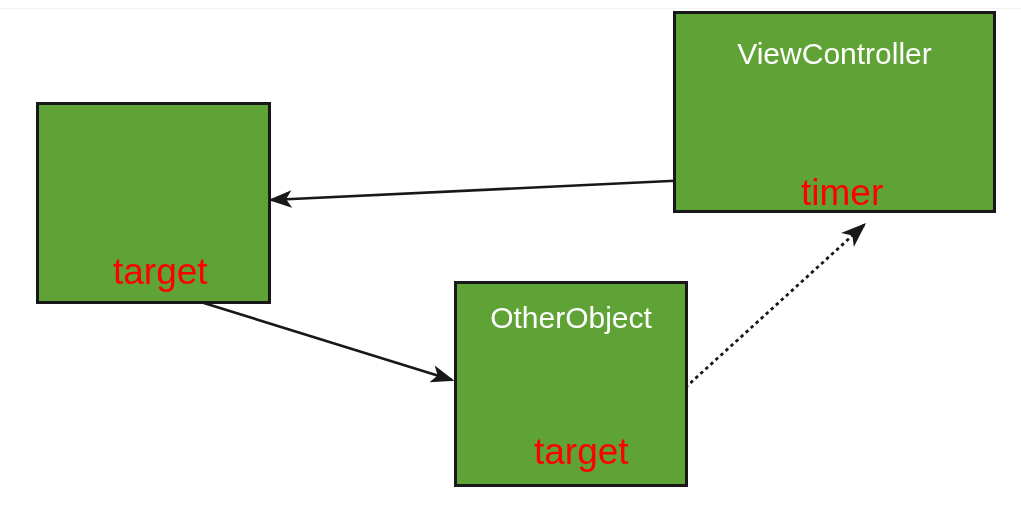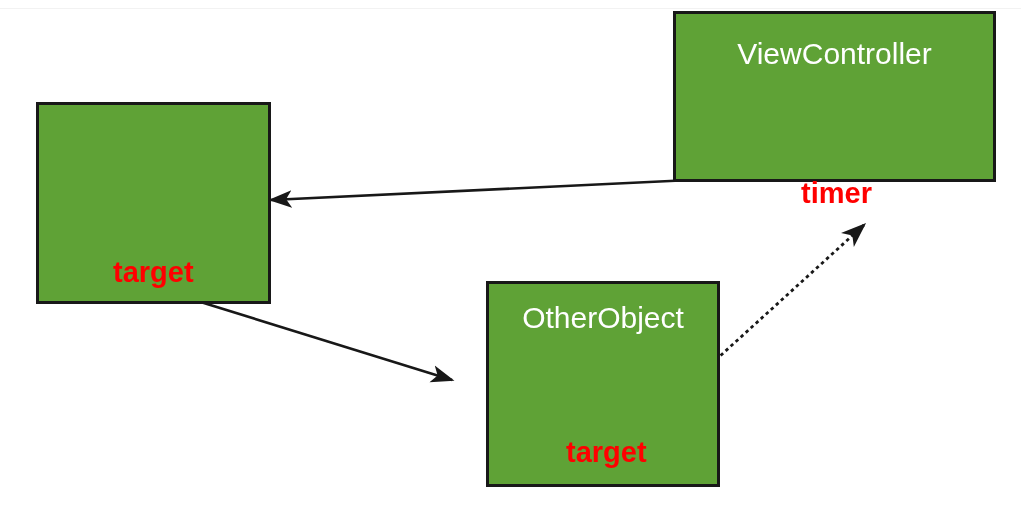--- a/index.html
+++ b/index.html
@@ -39,43 +39,43 @@
     color: #ffffff;
     font-size: 30px;
     font-weight: 400;
     line-height: 34px;
     letter-spacing: 0px;
     white-space: nowrap;
   }
   .node-prop {
     position: absolute;
     color: #ff0000;
-    font-size: 29px;
-    font-weight: 700;
+    font-size: 37px;
+    font-weight: 400;
     line-height: 32px;
     white-space: nowrap;
   }
   #arrows {
     position: absolute;
     left: 0;
     top: 0;
     width: 1021px;
     height: 509px;
     pointer-events: none;
   }
   
-  #node-viewcontroller { left: 673px; top: 11px; width: 323px; height: 171px; }
+  #node-viewcontroller { left: 673px; top: 11px; width: 323px; height: 202px; }
   #node-viewcontroller .node-title { top: 23px; }
   #node-viewcontroller .node-prop { left: 125px; top: 163px; }
 
   #node-nstimer { left: 36px; top: 102px; width: 235px; height: 202px; }
   #node-nstimer .node-title { top: 16px; }
   #node-nstimer .node-prop { left: 74px; top: 151px; }
 
-  #node-otherobject { left: 454px; top: 281px; width: 234px; height: 206px; margin-left: 32px; }
+  #node-otherobject { left: 454px; top: 281px; width: 234px; height: 206px; }
   #node-otherobject .node-title { top: 17px; }
   #node-otherobject .node-prop { left: 77px; top: 152px; }
 </style>
 </head>
 <body>
 
 <div id="canvas">
 
   <div class="top-rule"></div>
 

